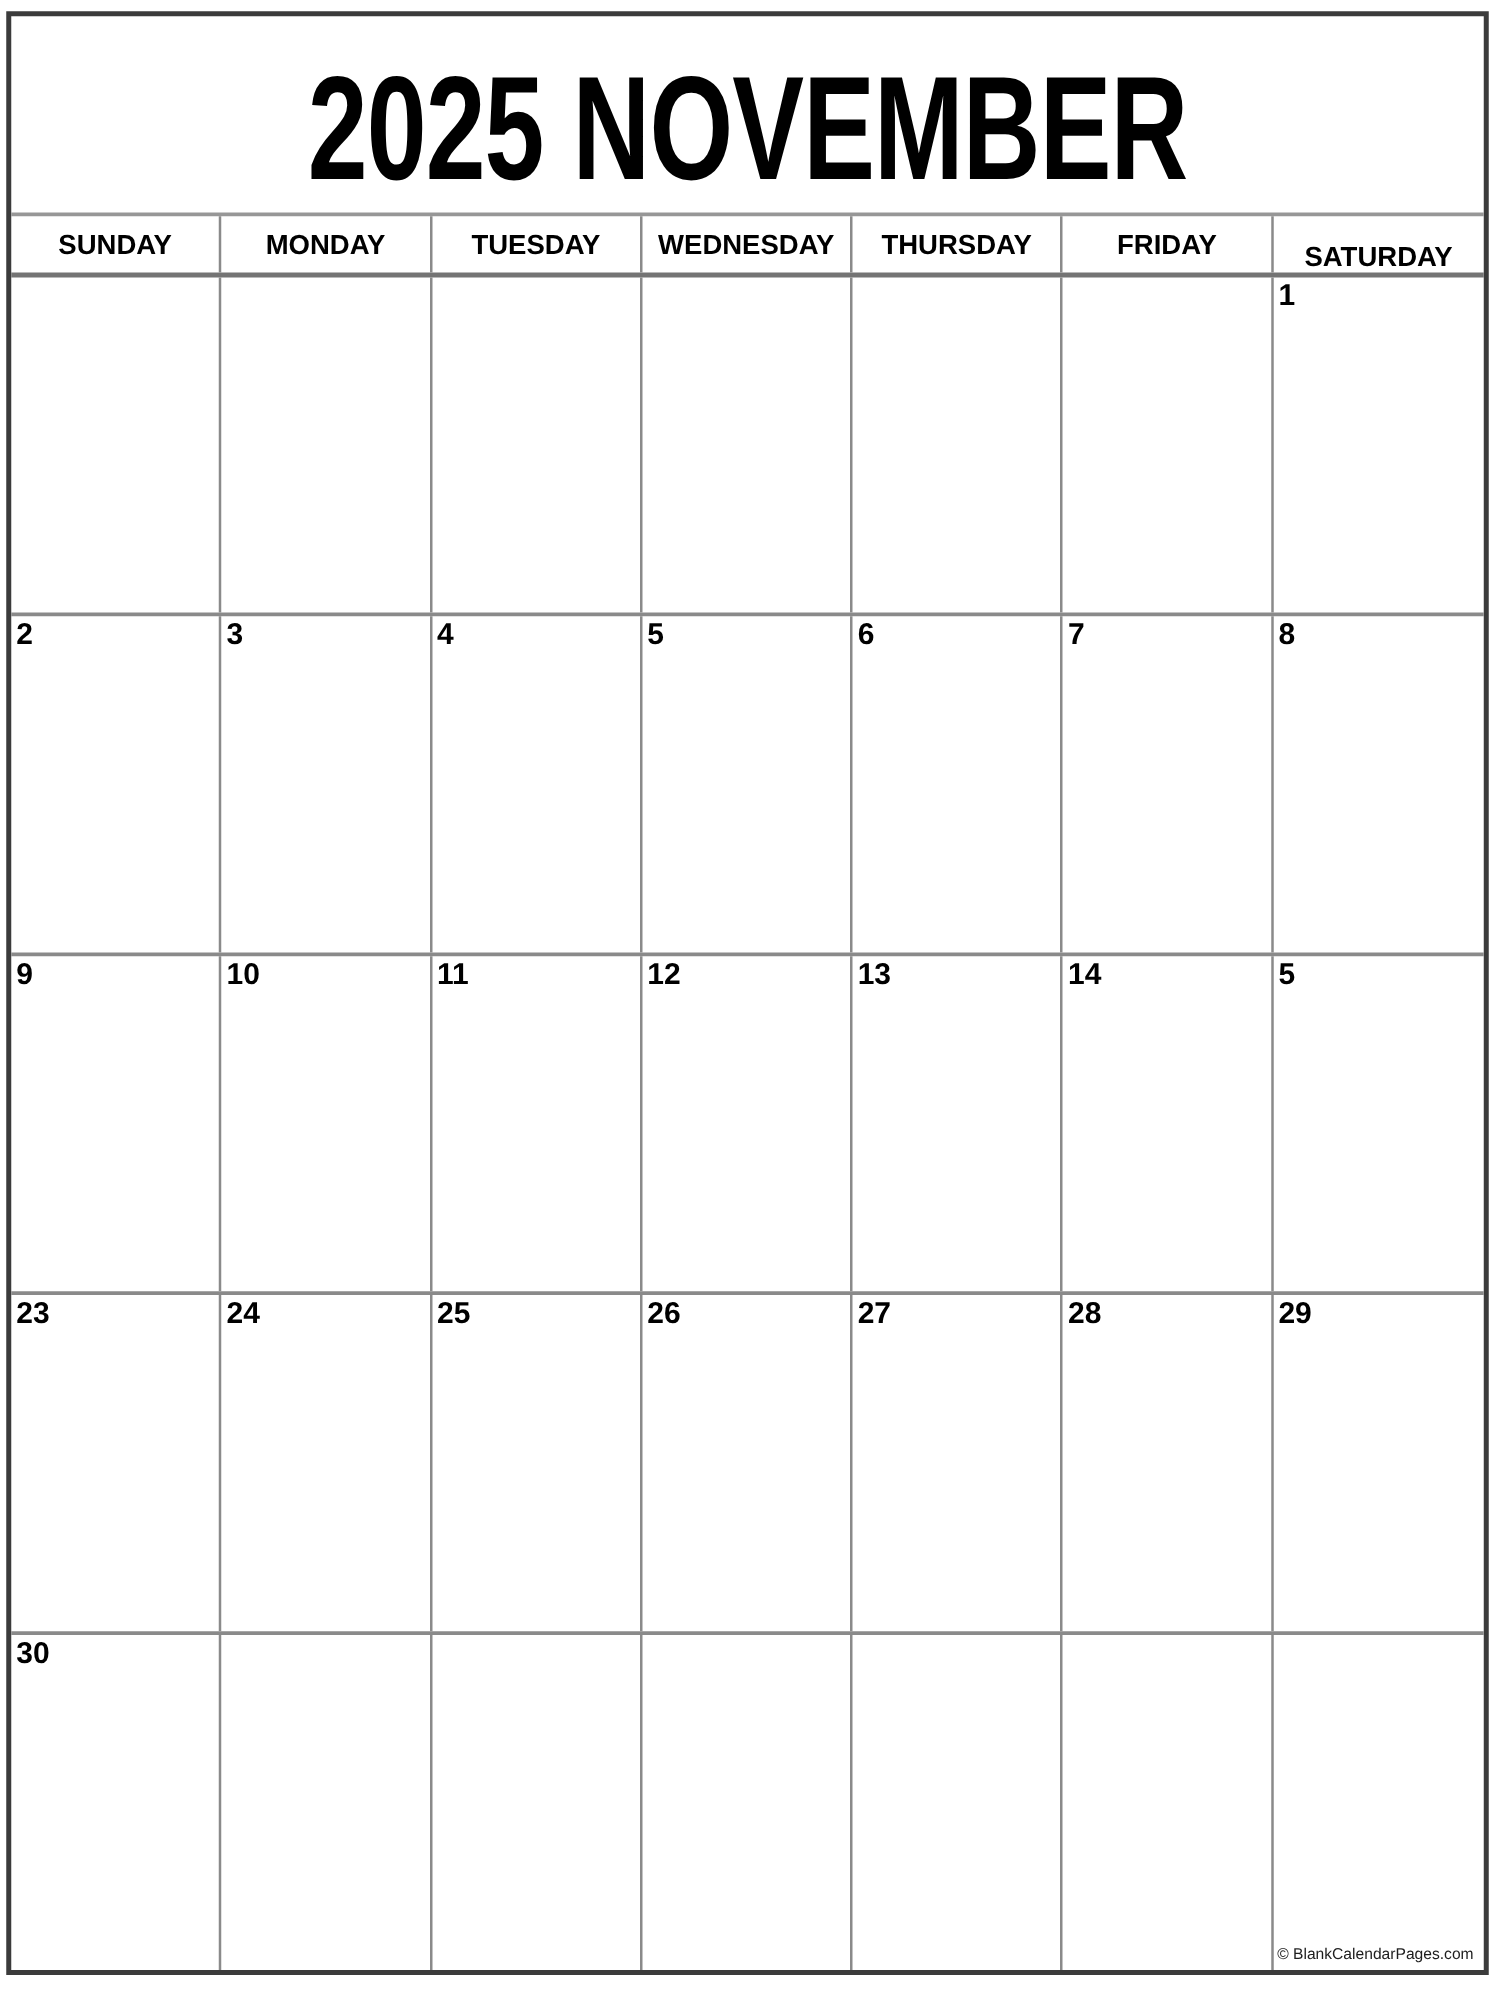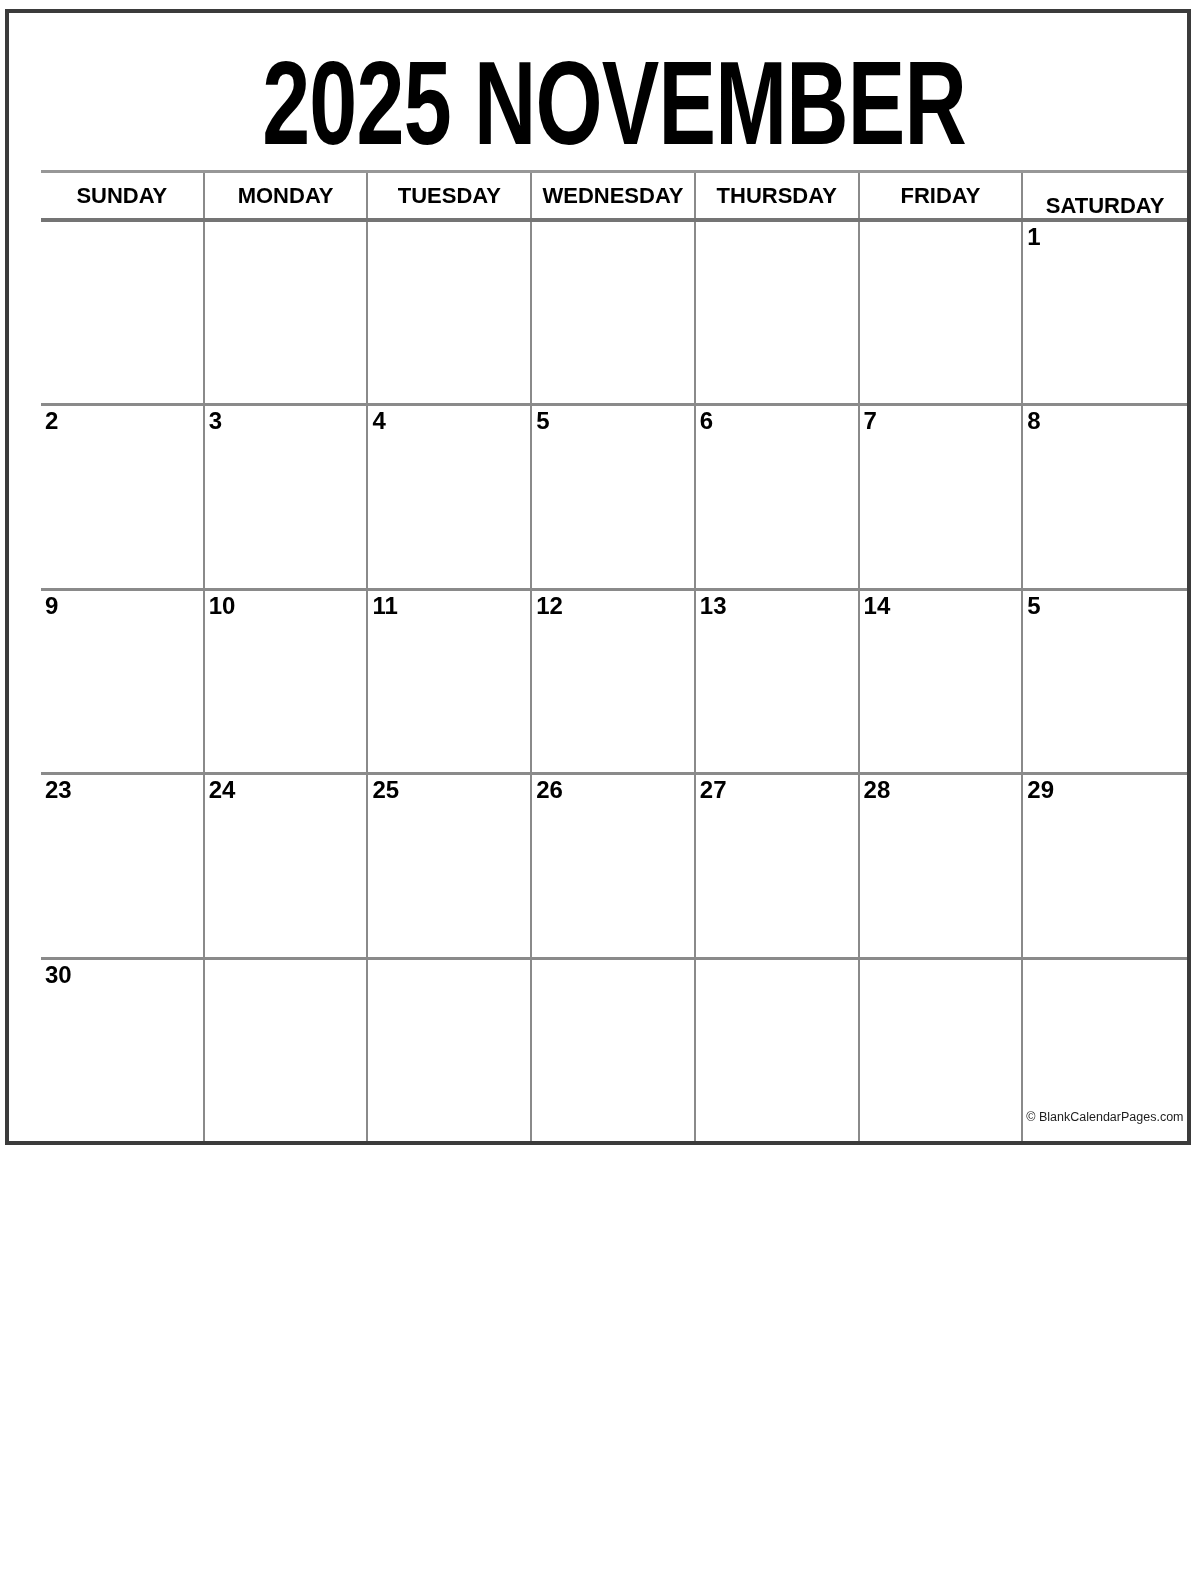--- a/index.html
+++ b/index.html
@@ -12,27 +12,26 @@
     width: 1197px;
     height: 1591px;
     position: relative;
     overflow: hidden;
   }
   .frame {
     position: absolute;
     left: 5px;
     top: 9px;
     width: 1186px;
-    height: 1136px;
+    height: 1571px;
     box-sizing: border-box;
     border: 4px solid #3b3b3b;
     background: #ffffff;
     display: flex;
     flex-direction: column;
-    padding-left: 32px;
   }
   .title-area {
     height: 160px;
     flex: 0 0 160px;
     box-sizing: border-box;
     border-bottom: 3px solid #979797;
     display: flex;
     align-items: center;
     justify-content: center;
     padding-top: 22px;
@@ -86,21 +85,21 @@
   .day-cell:last-child { border-right: none; }
   .day-number {
     font-weight: bold;
     font-size: 24px;
     line-height: 1.1;
     color: #000000;
   }
   .watermark {
     position: absolute;
     left: 3px;
-    bottom: 17px;
+    bottom: 6px;
     font-size: 12.5px;
     font-weight: normal;
     color: #1e1e1e;
     white-space: nowrap;
     letter-spacing: 0px;
   }
 </style>
 </head>
 <body>
 

